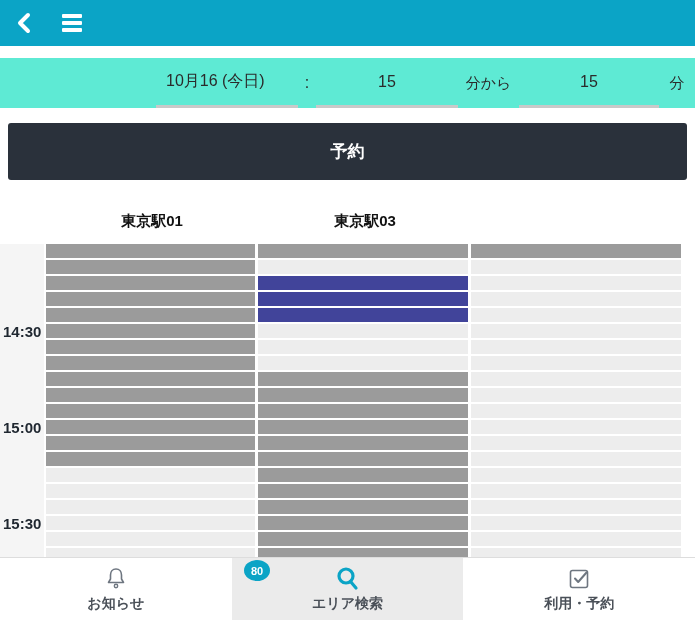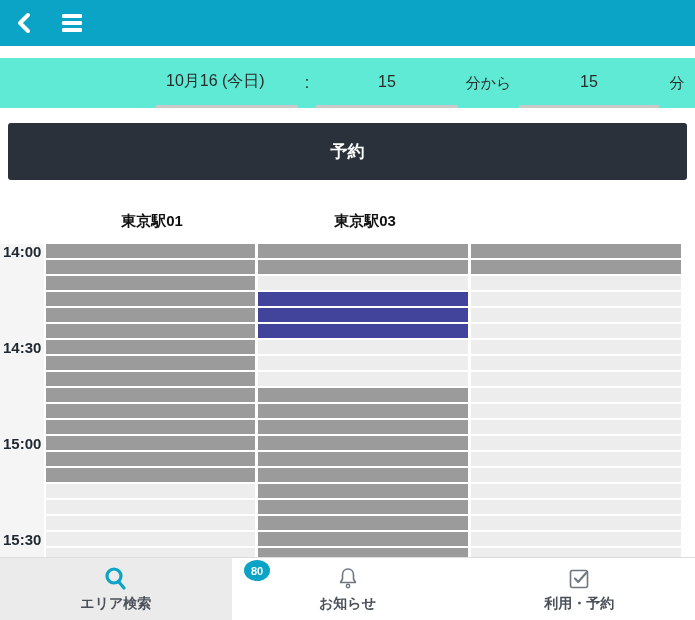--- a/index.html
+++ b/index.html
@@ -80,26 +80,20 @@
   <button class="reserve-btn">予約</button>
 
   <div class="col-heads">
     <div class="gutter-spacer"></div>
     <div class="col-head">東京駅01</div>
     <div class="col-head">東京駅03</div>
   </div>
 
   <div class="grid">
       <div class="grid-row">
-        <div class="gutter">14:00</div>
-        <div class="slot busy"></div>
-        <div class="slot busy"></div>
-        <div class="slot busy"></div>
-      </div>
-      <div class="grid-row">
         <div class="gutter"></div>
         <div class="slot busy"></div>
         <div class="slot busy"></div>
         <div class="slot busy"></div>
       </div>
       <div class="grid-row">
         <div class="gutter"></div>
         <div class="slot busy"></div>
         <div class="slot free"></div>
         <div class="slot free"></div>
@@ -208,36 +202,36 @@
       </div>
       <div class="grid-row">
         <div class="gutter"></div>
         <div class="slot free"></div>
         <div class="slot busy"></div>
         <div class="slot free"></div>
       </div>
     </div>
 
   <div class="nav">
+    <div class="nav-item">
+      <svg width="24" height="25" viewBox="0 0 24 25">
+        <path d="M12 3 C8.5 3 6.5 5.8 6.5 9 L6.5 13 L4.5 16.5 L19.5 16.5 L17.5 13 L17.5 9 C17.5 5.8 15.5 3 12 3 Z" fill="none" stroke="#6e7680" stroke-width="1.6" stroke-linejoin="round"></path>
+        <circle cx="12" cy="20" r="1.7" fill="none" stroke="#6e7680" stroke-width="1.4"></circle>
+      </svg>
+      <span class="nav-label">お知らせ</span>
+    </div>
     <div class="nav-item active">
       <svg width="25" height="25" viewBox="0 0 25 25">
         <circle cx="11" cy="10" r="7" fill="none" stroke="#0ba4c6" stroke-width="3.2"></circle>
         <line x1="15.5" y1="15.5" x2="21" y2="22" stroke="#0ba4c6" stroke-width="3.2" stroke-linecap="round"></line>
       </svg>
       <span class="nav-label">エリア検索</span>
     </div>
     <div class="nav-item">
       <svg width="24" height="25" viewBox="0 0 24 25">
-        <path d="M12 3 C8.5 3 6.5 5.8 6.5 9 L6.5 13 L4.5 16.5 L19.5 16.5 L17.5 13 L17.5 9 C17.5 5.8 15.5 3 12 3 Z" fill="none" stroke="#6e7680" stroke-width="1.6" stroke-linejoin="round"></path>
-        <circle cx="12" cy="20" r="1.7" fill="none" stroke="#6e7680" stroke-width="1.4"></circle>
-      </svg>
-      <span class="nav-label">お知らせ</span>
-    </div>
-    <div class="nav-item">
-      <svg width="24" height="25" viewBox="0 0 24 25">
         <rect x="3.5" y="4.5" width="17" height="17" rx="2" fill="none" stroke="#6e7680" stroke-width="1.6"></rect>
         <polyline points="8,12.5 11.2,16 19.5,6.5" fill="none" stroke="#6e7680" stroke-width="2" stroke-linecap="round" stroke-linejoin="round"></polyline>
       </svg>
       <span class="nav-label">利用・予約</span>
     </div>
     <div class="badge">80</div>
   </div>
 
 </div>
 

